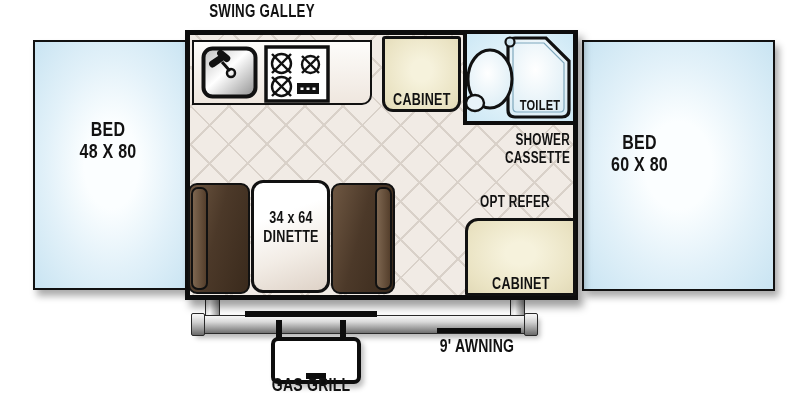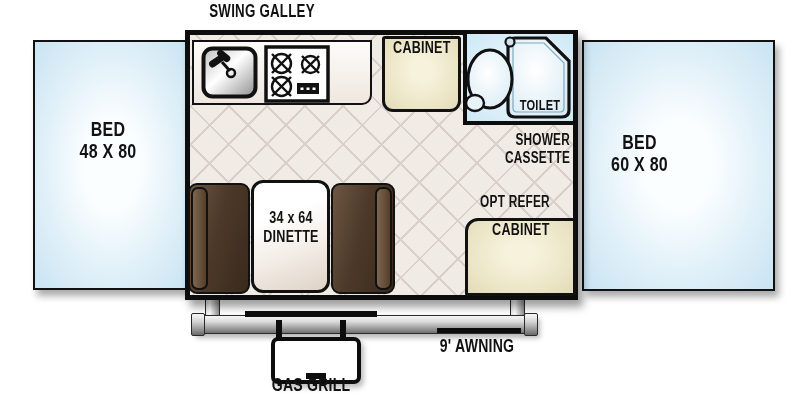--- a/index.html
+++ b/index.html
@@ -75,21 +75,21 @@
     background:linear-gradient(180deg,#fdfcfa,#efe7df);
     border:2px solid #111;border-radius:0 0 10px 0;
   }
   #sink-icon{left:201px;top:46px;}
   #stove-icon{left:264px;top:45px;}
 
   
   .cabinet{
     position:absolute;box-sizing:border-box;border:3px solid #111;
     background:radial-gradient(ellipse at 50% 45%,#f6f2dc 20%,#eae3c3 75%,#e2dab8 100%);
-    display:flex;align-items:flex-start;justify-content:center;
+    display:flex;align-items:flex-end;justify-content:center;
   }
   #cabinet-top{left:382px;top:36px;width:79px;height:76px;border-radius:3px 3px 11px 11px;}
   #cabinet-bottom{left:465px;top:218px;width:111px;height:78px;border-radius:13px 2px 2px 2px;}
   .cab-lbl{position:static;font-size:17px;}
 
   
   #bathroom{
     left:463px;top:30px;width:114px;height:95px;box-sizing:border-box;
     border:4px solid #0d0d0d;background:#cfe9f6;
   }

